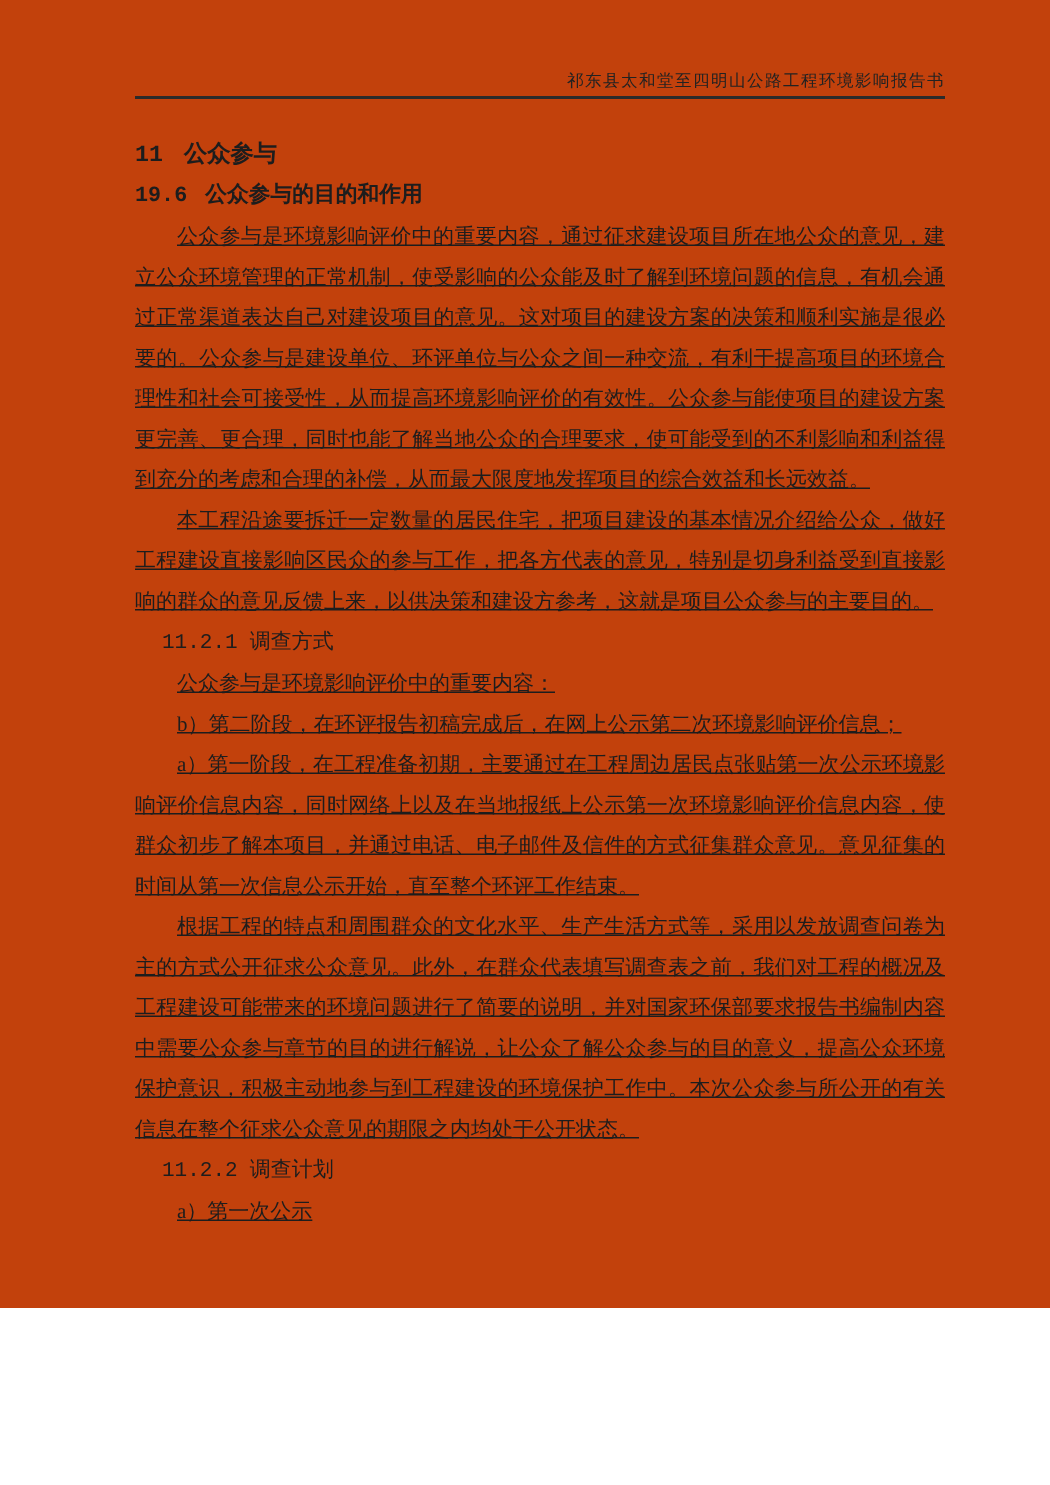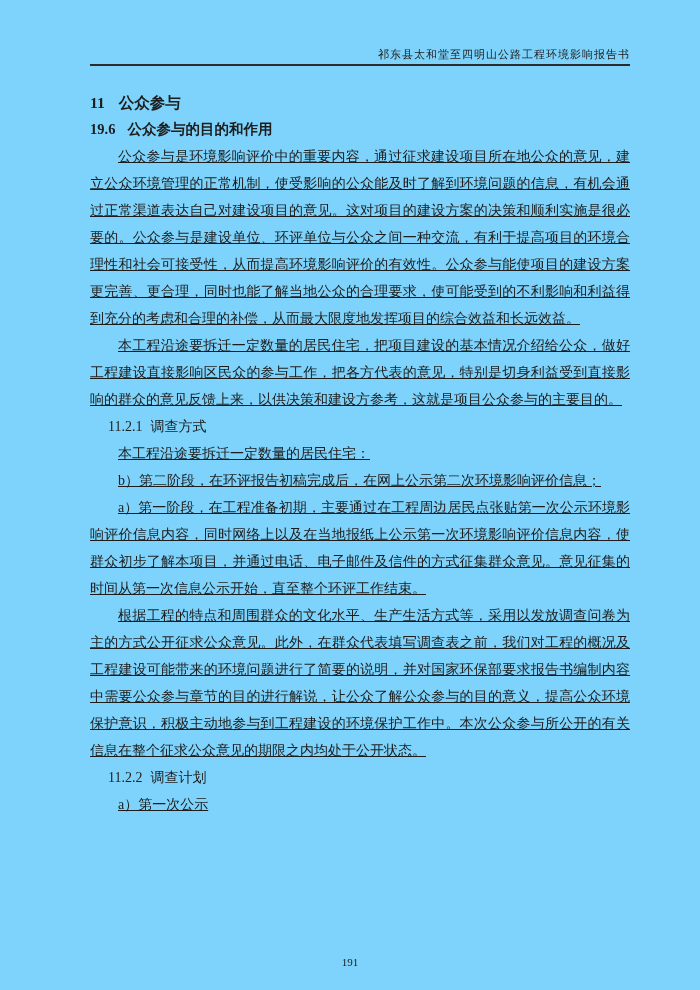--- a/index.html
+++ b/index.html
@@ -3,22 +3,22 @@
 <meta charset="utf-8">
 <style>
   html, body {
     margin: 0;
     padding: 0;
     background: #ffffff;
   }
   .page {
     position: relative;
     width: 700px;
-    height: 990px;
-    background: #7dd3fc;
+    height: 872px;
+    background: #c2410c;
     overflow: hidden;
     font-family: "Liberation Serif", "DejaVu Serif", serif;
     color: #1d1d1d;
   }
   .header-title {
     position: absolute;
     left: 90px;
     top: 47px;
     width: 540px;
     text-align: right;
@@ -64,21 +64,21 @@
     font-weight: bold;
     font-family: "Liberation Sans", "DejaVu Sans", sans-serif;
   }
   .h3 {
     font-size: 14px;
     font-weight: normal;
     font-family: "Liberation Serif", "DejaVu Serif", serif;
     margin-left: 18px;
   }
   .h-num {
-    font-family: Liberation Serif, serif;
+    font-family: Liberation Mono, monospace;
   }
   .h1 .h-num { margin-right: 14px; }
   .h2 .h-num { margin-right: 12px; }
   .h3 .h-num { margin-right: 8px; }
   .page-number {
     position: absolute;
     left: 0;
     top: 919px;
     width: 700px;
     text-align: center;
@@ -109,21 +109,21 @@
 
     <p>公众参与是环境影响评价中的重要内容，通过征求建设项目所在地公众的意见，建立公众环境管理的正常机制，使受影响的公众能及时了解到环境问题的信息，有机会通过正常渠道表达自己对建设项目的意见。这对项目的建设方案的决策和顺利实施是很必要的。公众参与是建设单位、环评单位与公众之间一种交流，有利于提高项目的环境合理性和社会可接受性，从而提高环境影响评价的有效性。公众参与能使项目的建设方案更完善、更合理，同时也能了解当地公众的合理要求，使可能受到的不利影响和利益得到充分的考虑和合理的补偿，从而最大限度地发挥项目的综合效益和长远效益。</p>
 
     <p>本工程沿途要拆迁一定数量的居民住宅，把项目建设的基本情况介绍给公众，做好工程建设直接影响区民众的参与工作，把各方代表的意见，特别是切身利益受到直接影响的群众的意见反馈上来，以供决策和建设方参考，这就是项目公众参与的主要目的。</p>
 
 
     <h3 class="h3">
       <span class="h-num">11.2.1</span><span>调查方式</span>
     </h3>
 
-    <p>本工程沿途要拆迁一定数量的居民住宅：</p>
+    <p>公众参与是环境影响评价中的重要内容：</p>
 
     <p>b）第二阶段，在环评报告初稿完成后，在网上公示第二次环境影响评价信息；</p>
 
     <p>a）第一阶段，在工程准备初期，主要通过在工程周边居民点张贴第一次公示环境影响评价信息内容，同时网络上以及在当地报纸上公示第一次环境影响评价信息内容，使群众初步了解本项目，并通过电话、电子邮件及信件的方式征集群众意见。意见征集的时间从第一次信息公示开始，直至整个环评工作结束。</p>
 
     <p>根据工程的特点和周围群众的文化水平、生产生活方式等，采用以发放调查问卷为主的方式公开征求公众意见。此外，在群众代表填写调查表之前，我们对工程的概况及工程建设可能带来的环境问题进行了简要的说明，并对国家环保部要求报告书编制内容中需要公众参与章节的目的进行解说，让公众了解公众参与的目的意义，提高公众环境保护意识，积极主动地参与到工程建设的环境保护工作中。本次公众参与所公开的有关信息在整个征求公众意见的期限之内均处于公开状态。</p>
 
     <h3 class="h3">
       <span class="h-num">11.2.2</span><span>调查计划</span>
     </h3>

